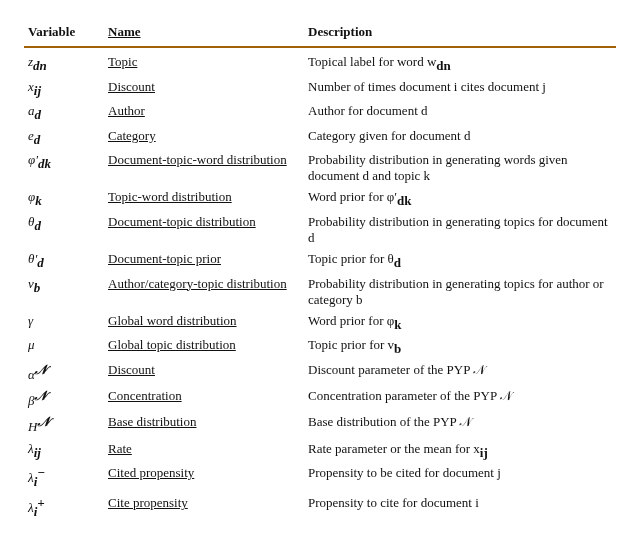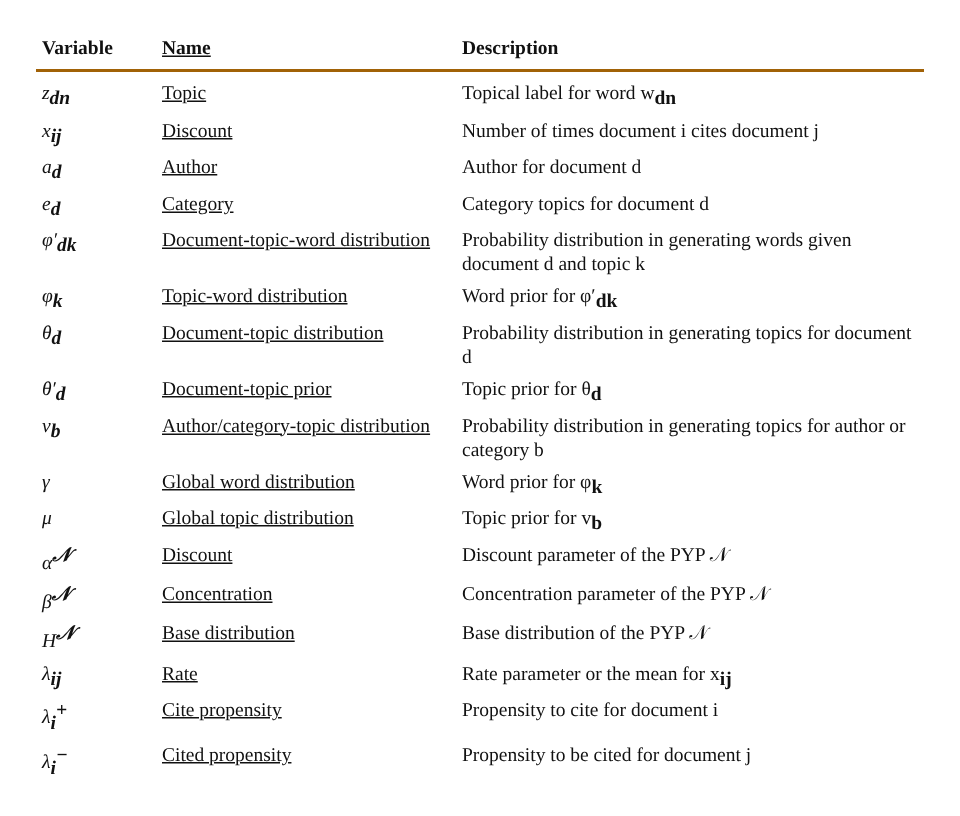--- a/index.html
+++ b/index.html
@@ -80,21 +80,21 @@
         <td>Number of times document i cites document j</td>
       </tr>
       <tr>
         <td>a<sub>d</sub></td>
         <td>Author</td>
         <td>Author for document d</td>
       </tr>
       <tr>
         <td>e<sub>d</sub></td>
         <td>Category</td>
-        <td>Category topics for document d</td>
+        <td>Category given for document d</td>
       </tr>
       <tr>
         <td>φ′<sub>dk</sub></td>
         <td>Document-topic-word distribution</td>
         <td>Probability distribution in generating words given document d and topic k</td>
       </tr>
       <tr>
         <td>φ<sub>k</sub></td>
         <td>Topic-word distribution</td>
         <td>Word prior for φ′<sub>dk</sub></td>
@@ -138,23 +138,23 @@
         <td>H<sup>𝒩</sup></td>
         <td>Base distribution</td>
         <td>Base distribution of the PYP 𝒩</td>
       </tr>
       <tr>
         <td>λ<sub>ij</sub></td>
         <td>Rate</td>
         <td>Rate parameter or the mean for x<sub>ij</sub></td>
       </tr>
       <tr>
+        <td>λ<sub>i</sub><sup>−</sup></td>
+        <td>Cited propensity</td>
+        <td>Propensity to be cited for document j</td>
+      </tr>
+      <tr>
         <td>λ<sub>i</sub><sup>+</sup></td>
         <td>Cite propensity</td>
         <td>Propensity to cite for document i</td>
-      </tr>
-      <tr>
-        <td>λ<sub>i</sub><sup>−</sup></td>
-        <td>Cited propensity</td>
-        <td>Propensity to be cited for document j</td>
       </tr>
     </tbody>
 </table>
 
 </body></html>

